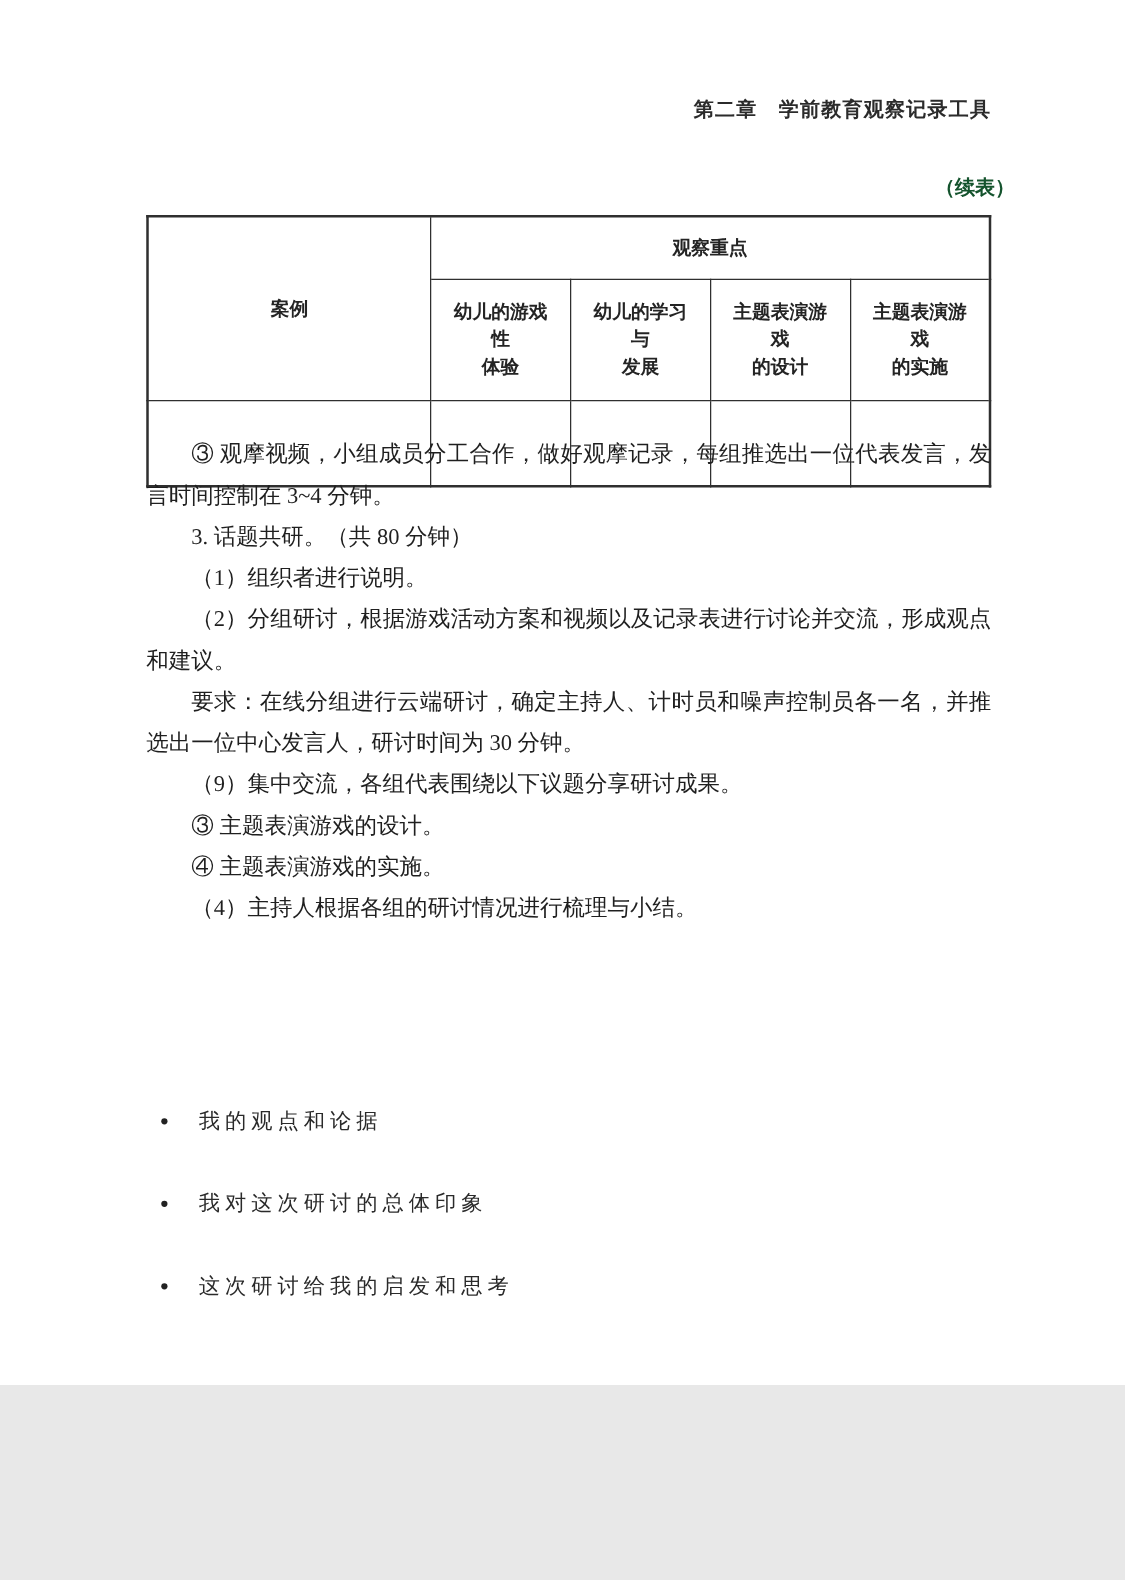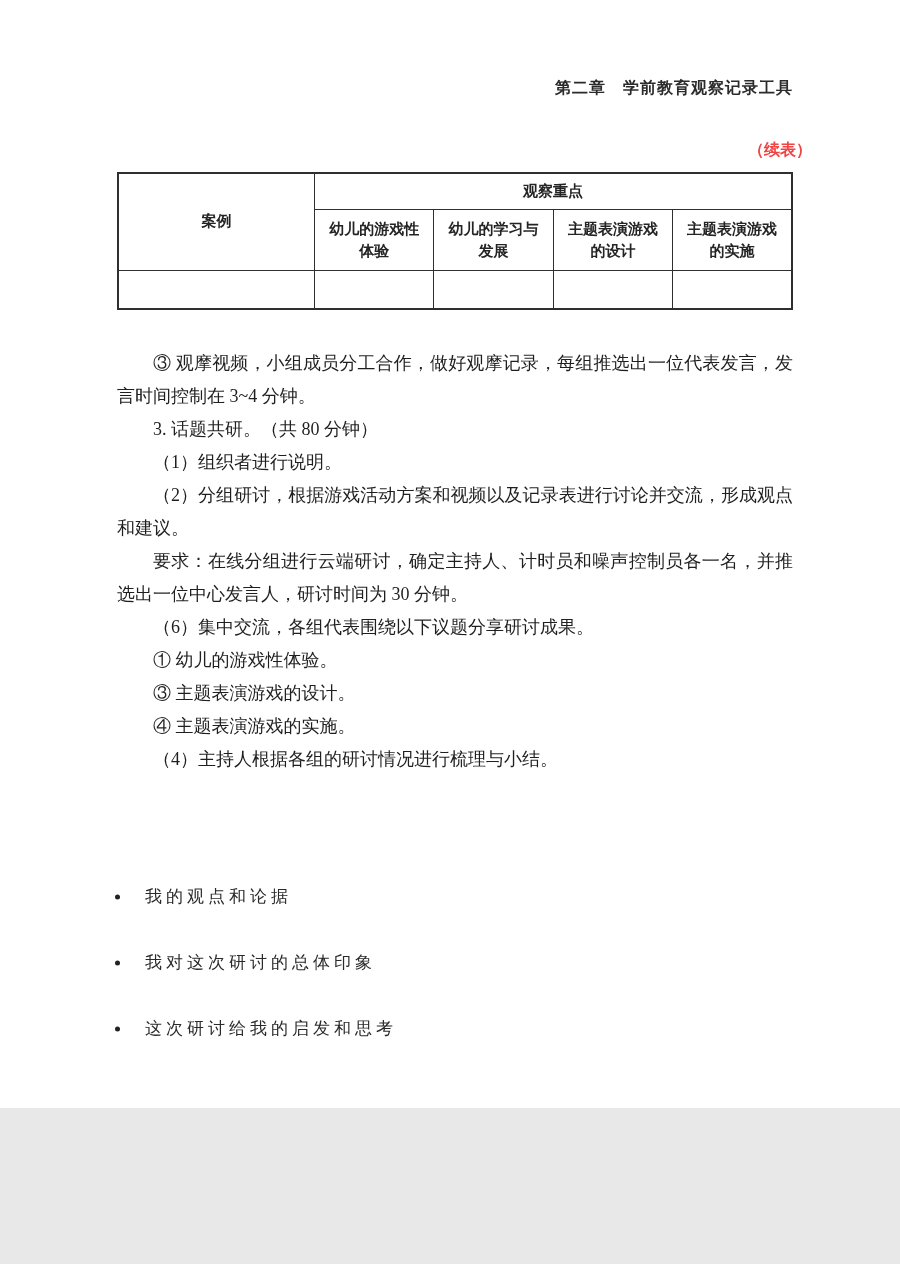--- a/index.html
+++ b/index.html
@@ -13,47 +13,47 @@
     margin:0 auto;
   }
   .running-head{
     position:absolute;top:78px;right:107px;
     font-family:"Liberation Sans","DejaVu Sans",sans-serif;
     font-weight:bold;font-size:16px;color:#2b2b2b;
     letter-spacing:1px;
   }
   .cont-note{
     position:absolute;top:140px;right:88px;
-    font-weight:bold;font-size:16px;color:#ef4444;
+    font-weight:bold;font-size:16px;color:#14532d;
   }
   table.obs-table{
     position:absolute;top:172px;left:117px;
     border-collapse:collapse;table-layout:fixed;
     width:676px;
     font-family:"Liberation Sans","DejaVu Sans",sans-serif;
   }
   table.obs-table{border:2px solid #2f2f2f;}
   table.obs-table td{
     border:1px solid #2f2f2f;
     text-align:center;vertical-align:middle;
     font-weight:bold;font-size:15px;color:#242424;
-    padding:0;
+    padding:15px;
   }
   td.case-cell{width:195px;}
   td.sub-cell{width:120px;white-space:pre-line;line-height:22px;height:60px;}
   tr.group-row{height:36px;}
   tr.empty-row td{height:37px;}
   .body-text{
     position:absolute;top:347px;left:117px;width:676px;
     font-size:18px;line-height:33px;color:#1f1f1f;
     text-align:justify;
   }
   .body-text p{margin:0;text-indent:2em;}
   ul.notes{
-    position:absolute;top:880px;left:103px;width:676px;
+    position:absolute;top:880px;left:117px;width:676px;
     list-style:none;margin:0;padding:0;
   }
   ul.notes li{
     position:relative;height:33px;margin-bottom:33px;
     padding-left:42px;
     font-size:17px;line-height:33px;color:#2a2a2a;
     letter-spacing:4px;
   }
   ul.notes .dot{
     position:absolute;left:12px;top:50%;
@@ -101,22 +101,21 @@
       </tr>
     </tbody>
   </table>
 
   <div class="body-text">
     <p>③ 观摩视频，小组成员分工合作，做好观摩记录，每组推选出一位代表发言，发言时间控制在 3~4 分钟。</p>
     <p>3. 话题共研。（共 80 分钟）</p>
     <p>（1）组织者进行说明。</p>
     <p>（2）分组研讨，根据游戏活动方案和视频以及记录表进行讨论并交流，形成观点和建议。</p>
     <p>要求：在线分组进行云端研讨，确定主持人、计时员和噪声控制员各一名，并推选出一位中心发言人，研讨时间为 30 分钟。</p>
-    <p>（6）集中交流，各组代表围绕以下议题分享研讨成果。</p>
-    <p>① 幼儿的游戏性体验。</p>
+    <p>（9）集中交流，各组代表围绕以下议题分享研讨成果。</p>
     <p>③ 主题表演游戏的设计。</p>
     <p>④ 主题表演游戏的实施。</p>
     <p>（4）主持人根据各组的研讨情况进行梳理与小结。</p>
   </div>
 
   <ul class="notes">
     <li>
       <span class="dot"></span>
       <span>我的观点和论据</span>
     </li>

